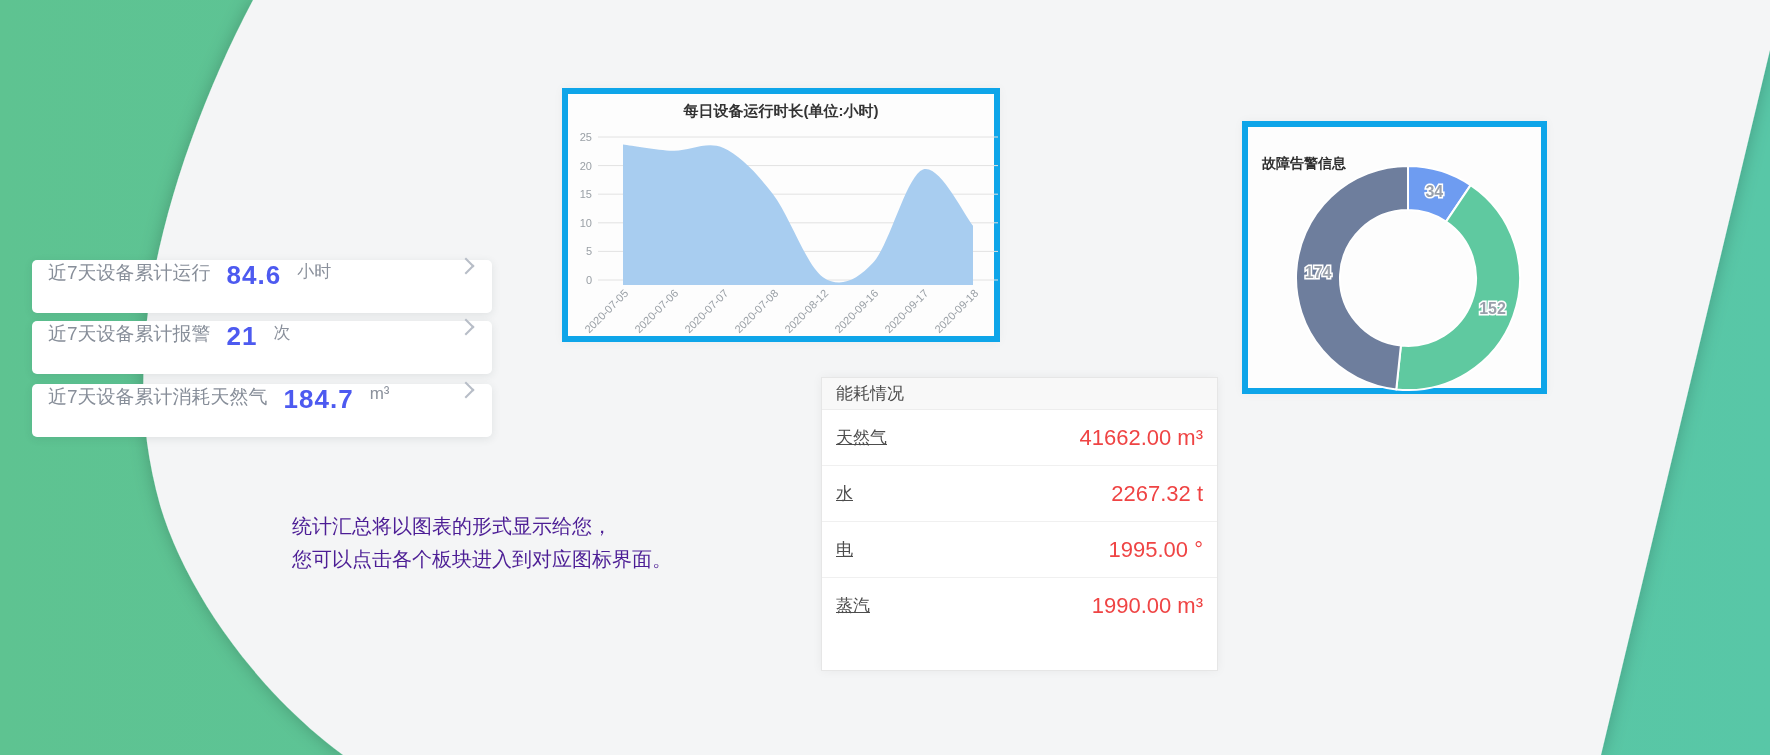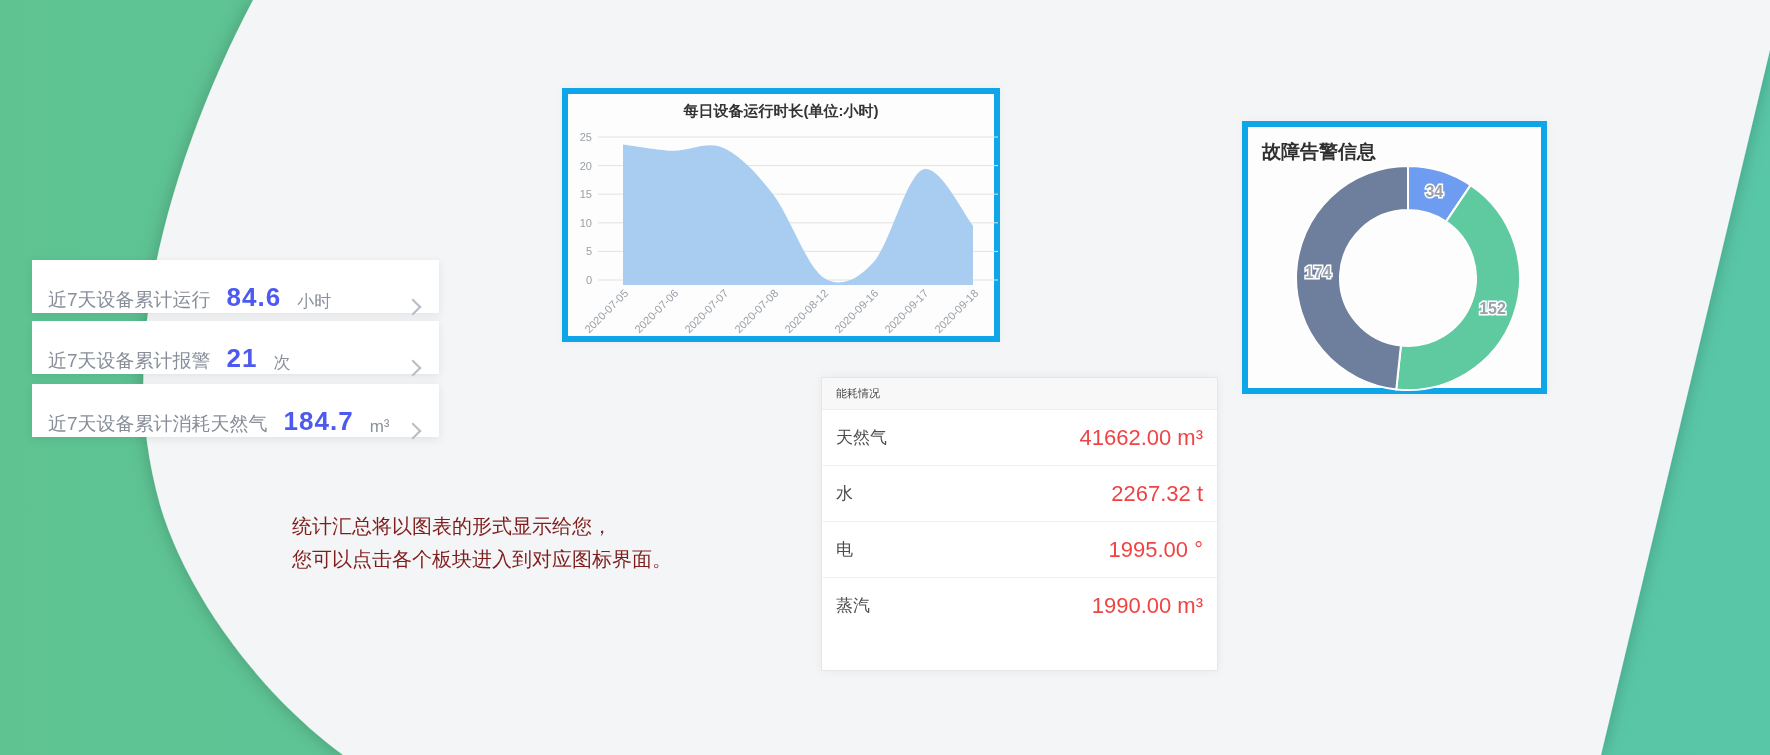--- a/index.html
+++ b/index.html
@@ -1,53 +1,53 @@
 <!DOCTYPE html>
 <html><head>
 <meta charset="utf-8">
 <style>
   html,body{margin:0;padding:0;}
   body{font-family:"Liberation Sans","DejaVu Sans",sans-serif;}
   .page{position:relative;width:1770px;height:755px;overflow:hidden;background:#f4f5f6;}
   .bg{position:absolute;left:0;top:0;z-index:0;}
 
   
-  .stat-card{position:absolute;left:32px;width:407px;height:53px;background:#ffffff;
-    border-radius:0;box-shadow:0 2px 8px rgba(40,60,60,.10);display:flex;align-items:flex-end;
+  .stat-card{position:absolute;left:32px;width:460px;height:53px;background:#ffffff;
+    border-radius:5px;box-shadow:0 2px 8px rgba(40,60,60,.10);display:flex;align-items:flex-start;
     padding:0 20px 0 16px;box-sizing:border-box;z-index:2;cursor:pointer;}
   .stat-label{font-size:19px;color:#878e99;margin-right:16px;white-space:nowrap;}
   .stat-value{font-size:26px;font-weight:700;color:#4d5af0;margin-right:16px;letter-spacing:1px;}
   .stat-unit{font-size:17px;color:#8b919c;}
   .chevron{margin-left:auto;width:10px;height:10px;border-top:2px solid #b7bdc7;border-right:2px solid #b7bdc7;
     transform:rotate(45deg);flex:none;}
 
   
-  .intro{position:absolute;left:292px;top:510px;font-size:20px;line-height:33px;color:#7f1d1d;z-index:2;}
+  .intro{position:absolute;left:292px;top:510px;font-size:20px;line-height:33px;color:#4c1d95;z-index:2;}
 
   
   .card{position:absolute;background:#fdfdfd;border:6px solid #0ea5e9;box-sizing:border-box;
     box-shadow:0 0 10px rgba(0,0,0,.04);z-index:2;cursor:pointer;}
   .chart-card{left:562px;top:88px;width:438px;height:254px;}
   .chart-card .card-title{position:absolute;left:0;right:0;top:8px;text-align:center;
     font-size:15px;font-weight:bold;color:#333;z-index:3;}
   .donut-card{left:1242px;top:121px;width:305px;height:273px;}
-  .donut-card .card-title{position:absolute;left:14px;top:12px;font-size:19px;font-weight:bold;color:#2f2f2f;z-index:3;}
+  .donut-card .card-title{position:absolute;left:14px;top:28px;font-size:14px;font-weight:bold;color:#2f2f2f;z-index:3;}
   .card svg{position:absolute;left:0;top:0;}
   .donut-label{paint-order:stroke;stroke:#ffffff;stroke-width:3px;font-size:16px;font-weight:bold;}
   .axis-label{font-size:11px;}
 
   
   .table-card{left:821px;top:377px;width:397px;height:294px;background:#ffffff;border:1px solid #e6e6e6;
     box-shadow:0 0 10px rgba(0,0,0,.05);}
-  .t-sec{height:31px;line-height:31px;background:#f8f8f8;font-size:11px;color:#4a4a4a;
+  .t-sec{height:31px;line-height:31px;background:#f8f8f8;font-size:17px;color:#4a4a4a;
     padding:0 14px;border-bottom:1px solid #ededed;}
   .t-row{height:55px;display:flex;justify-content:space-between;align-items:center;
     padding:0 14px;border-bottom:1px solid #f0f0f0;}
   .t-row:last-child{border-bottom:none;gap:36px;}
-  .t-name{font-size:17px;color:#4d4d4d;}
+  .t-name{font-size:17px;color:#4d4d4d;text-decoration:underline;}
   .t-val{font-size:22px;color:#ef4444;}
 </style>
 </head>
 <body>
 
 <div class="page">
 
   <svg class="bg" width="1770" height="755" viewBox="0 0 1770 755" preserveAspectRatio="none">
     <defs>
       <linearGradient id="greenGrad" x1="0" y1="0" x2="1" y2="0">

